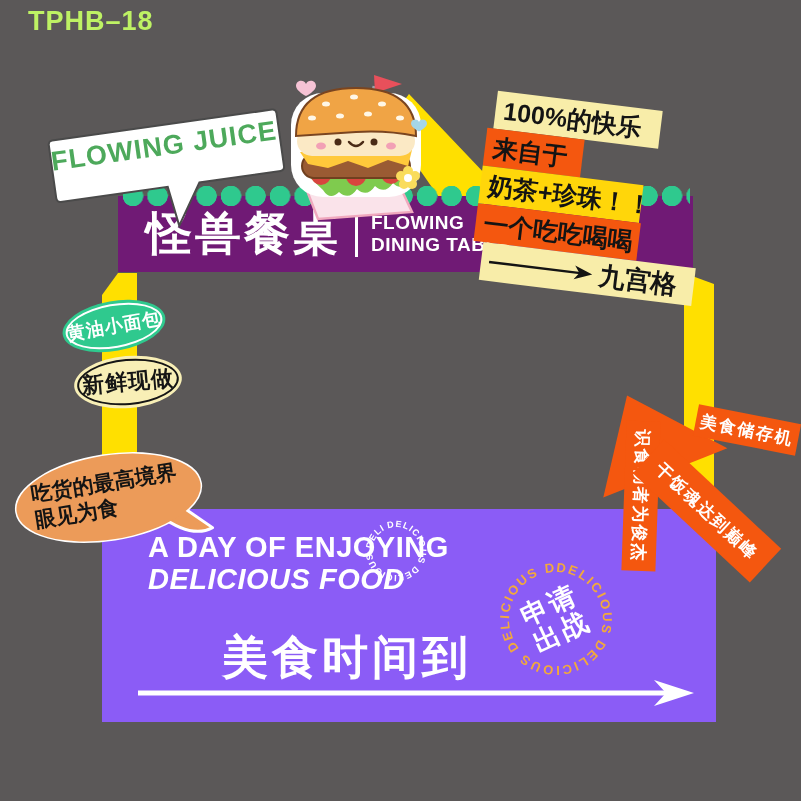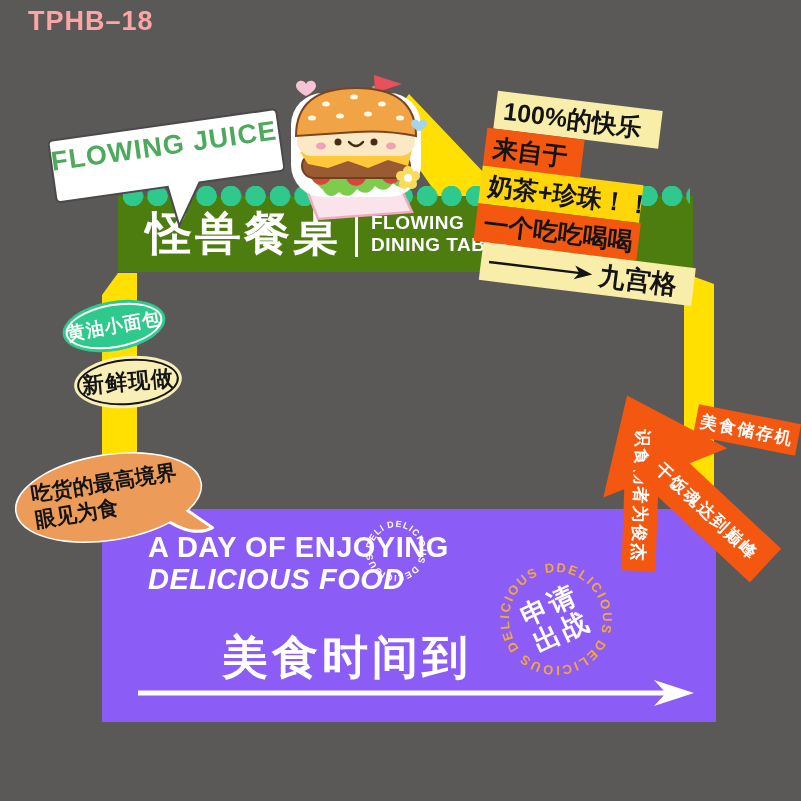--- a/index.html
+++ b/index.html
@@ -4,26 +4,26 @@
 <style>
   html,body{margin:0;padding:0;}
   #stage{
     position:relative;width:801px;height:801px;overflow:hidden;
     background:#5B5858;
     font-family:"Liberation Sans",sans-serif;
     -webkit-font-smoothing:antialiased;
   }
   .abs{position:absolute;}
   
-  #code{left:28px;top:6px;color:#fca5a5;font-size:27px;font-weight:800;letter-spacing:1px;z-index:6;}
+  #code{left:28px;top:6px;color:#bef264;font-size:27px;font-weight:800;letter-spacing:1px;z-index:6;}
   
   #frame{left:0;top:0;z-index:1;}
   
   .banner{
-    left:118px;top:196px;width:575px;height:76px;background:#4d7c0f;z-index:2;
+    left:118px;top:196px;width:575px;height:76px;background:#701a75;z-index:2;
     display:flex;align-items:center;padding-left:28px;box-sizing:border-box;gap:13px;
   }
   .banner::before{ 
     content:"";position:absolute;top:-11px;left:3px;right:3px;height:22px;
     background-image:radial-gradient(circle at 12px 11px,#2FC98E 10px,rgba(0,0,0,0) 10.5px);
     background-size:24.5px 22px;background-repeat:repeat-x;
   }
   .banner-cn{font-size:46px;font-weight:900;color:#fff;letter-spacing:3px;white-space:nowrap;}
   .banner-divider{width:3px;height:46px;background:#fff;}
   .banner-en{color:#fff;font-weight:800;font-size:19px;line-height:1.15;letter-spacing:.5px;}

